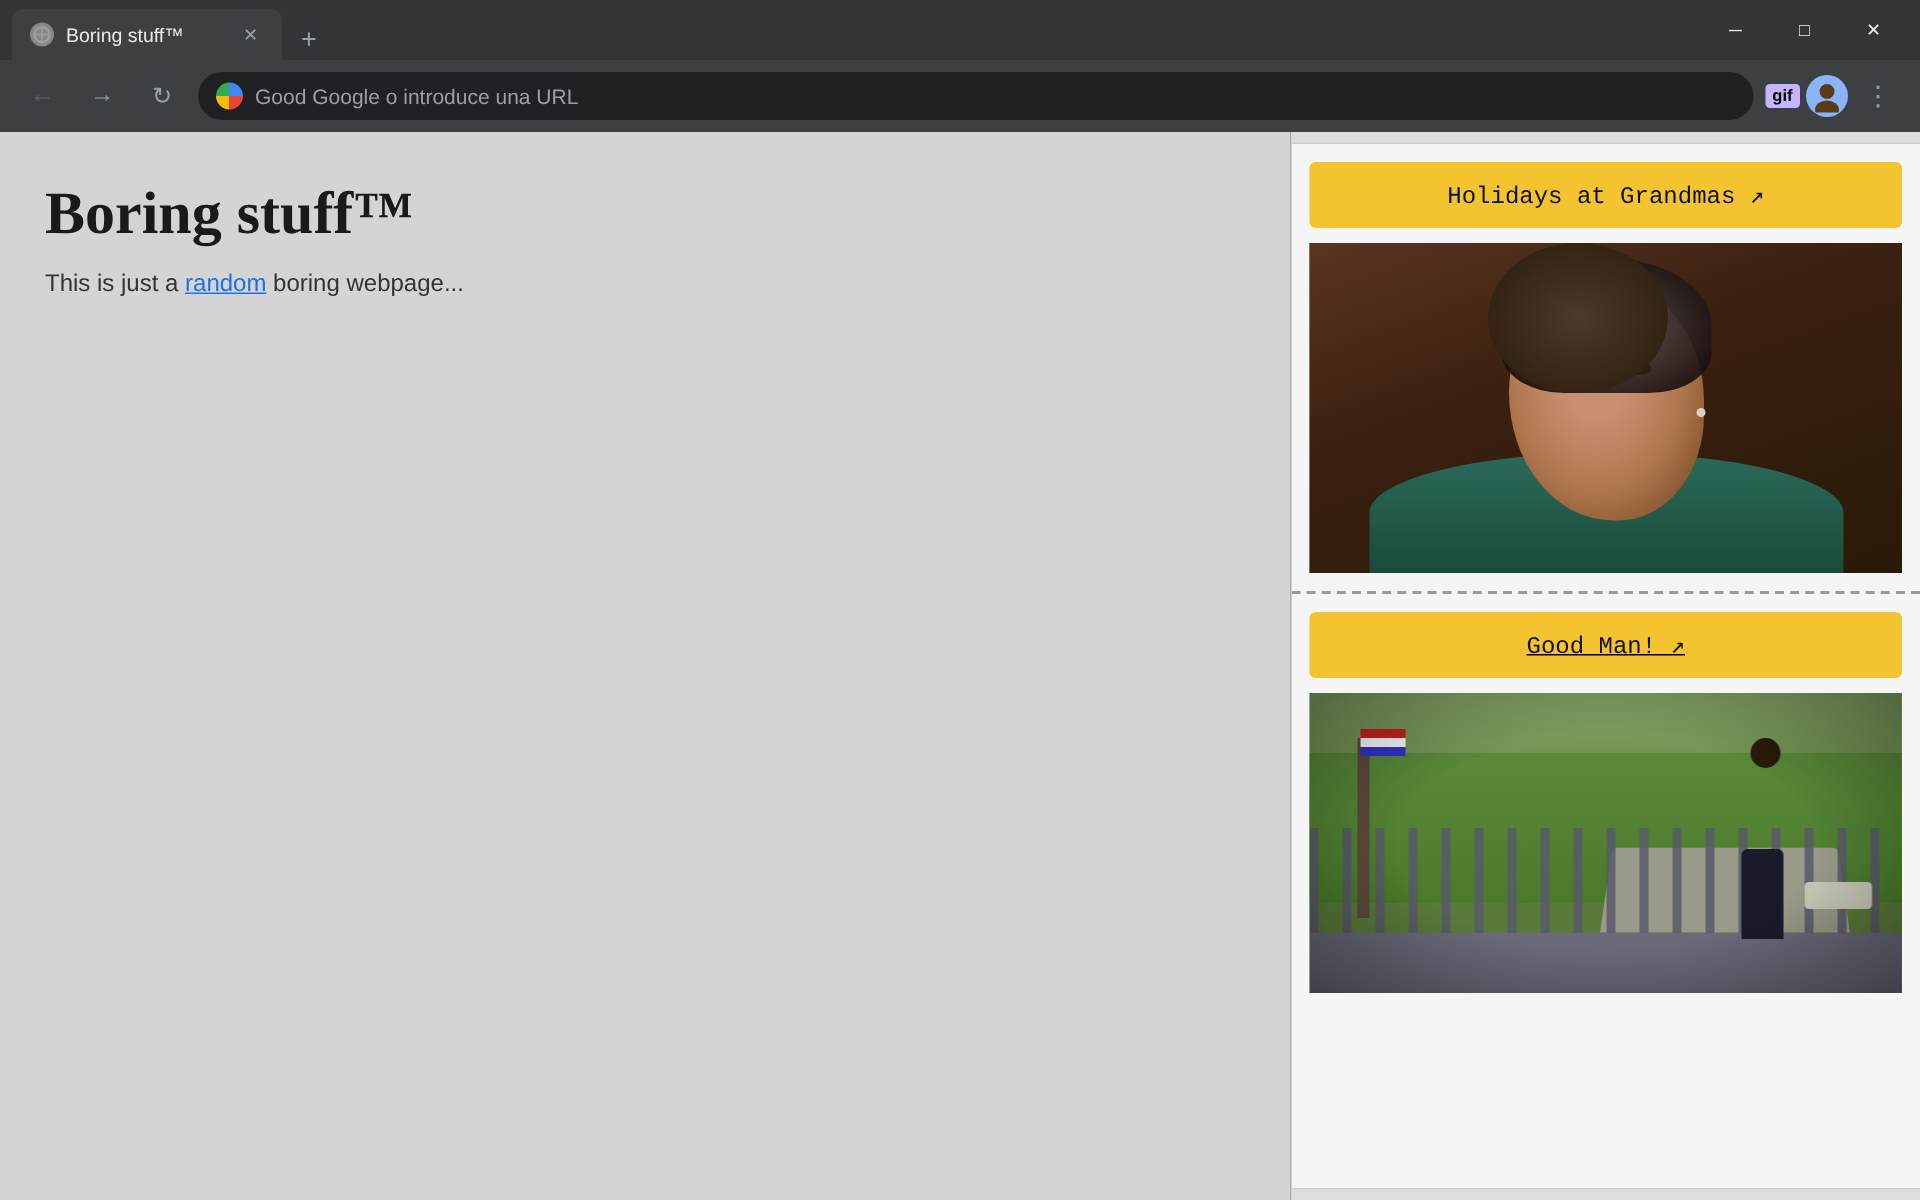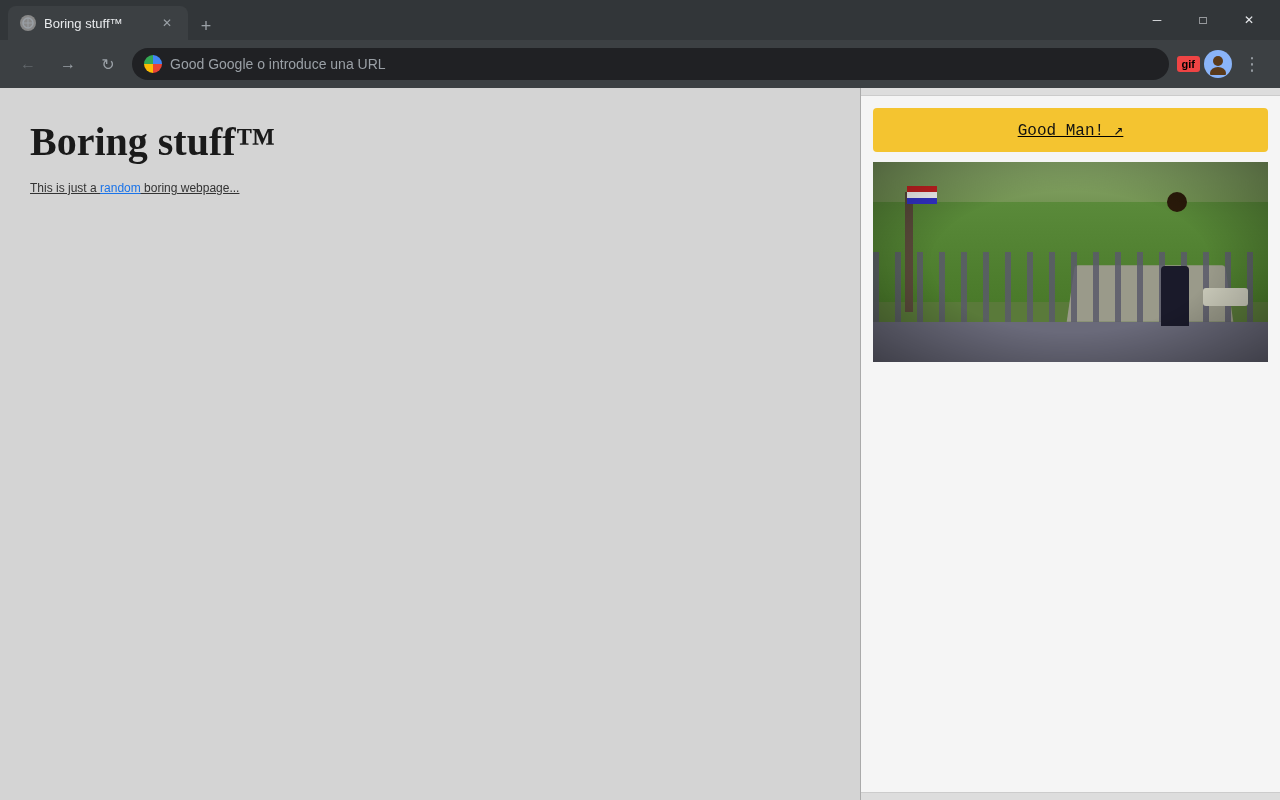--- a/index.html
+++ b/index.html
@@ -112,21 +112,21 @@
       font-size: 14px;
       color: #9aa0a6;
       flex: 1;
     }
     .toolbar-right {
       display: flex;
       align-items: center;
       gap: 4px;
     }
     .gif-badge {
-      background: #ef4444;
+      background: #c4b5fd;
       color: #000;
       font-size: 11px;
       font-weight: bold;
       padding: 2px 5px;
       border-radius: 3px;
     }
     .avatar {
       width: 28px; height: 28px;
       border-radius: 50%;
       background: #8ab4f8;
@@ -159,23 +159,22 @@
       padding: 30px;
     }
     .page-heading {
       font-size: 40px;
       font-weight: bold;
       color: #1a1a1a;
       margin-bottom: 16px;
       font-family: Georgia, serif;
     }
     .page-text {
-      font-size: 12px;
+      font-size: 16px;
       color: #333;
-      text-decoration: underline;
     }
     .page-text span.random {
       color: #1a73e8;
       text-decoration: underline;
     }
 
     
     .popup-panel {
       width: 420px;
       background: #f5f5f5;
@@ -318,20 +317,45 @@
     <h1 class="page-heading">Boring stuff™</h1>
     <p class="page-text">
       This is just a <span class="random">random</span> boring webpage...
     </p>
   </div>
 
   <div class="popup-panel">
     <div class="scroll-indicator-top"></div>
     <div class="popup-scroll">
 
+      <div class="popup-section">
+        <button class="popup-btn">Holidays at Grandmas ↗</button>
+
+        <div class="grandma-img" style="
+          background: #3a2010;
+          position: relative;
+          width: 100%;
+          height: 220px;
+          overflow: hidden;
+        ">
+
+          <div style="position:absolute;inset:0;background:linear-gradient(160deg,#5a3520 0%,#3a2010 40%,#2a1a08 100%);"></div>
+
+          <div style="position:absolute;bottom:0;left:10%;width:80%;height:80px;background:linear-gradient(180deg,#2a6a5a,#1a4a3a);border-radius:50% 50% 0 0;"></div>
+
+          <div style="position:absolute;top:25px;left:50%;transform:translateX(-50%);width:130px;height:160px;background:radial-gradient(ellipse at 45% 40%,#c89070 20%,#b07850 55%,#8a5830 80%);border-radius:48% 52% 45% 55%;"></div>
+
+          <div style="position:absolute;top:10px;left:50%;transform:translateX(-50%);width:140px;height:90px;background:radial-gradient(ellipse,#3a3030 40%,#1a1010 80%);border-radius:50% 50% 30% 30%;opacity:0.9;"></div>
+
+          <div style="position:absolute;top:80px;left:calc(50% - 30px);width:16px;height:8px;background:#2a1a0a;border-radius:50%;opacity:0.8;"></div>
+          <div style="position:absolute;top:80px;left:calc(50% + 14px);width:16px;height:8px;background:#2a1a0a;border-radius:50%;opacity:0.8;"></div>
+
+          <div style="position:absolute;top:110px;left:calc(50% + 60px);width:6px;height:6px;background:#d4d4c4;border-radius:50%;"></div>
+        </div>
+      </div>
 
       <div class="popup-section" style="border-bottom:none;text-decoration:underline;">
         <button class="popup-btn">Good Man! ↗</button>
 
         <div style="
           position:relative;
           width:100%;
           height:200px;
           overflow:hidden;
           background:#4a5a3a;

